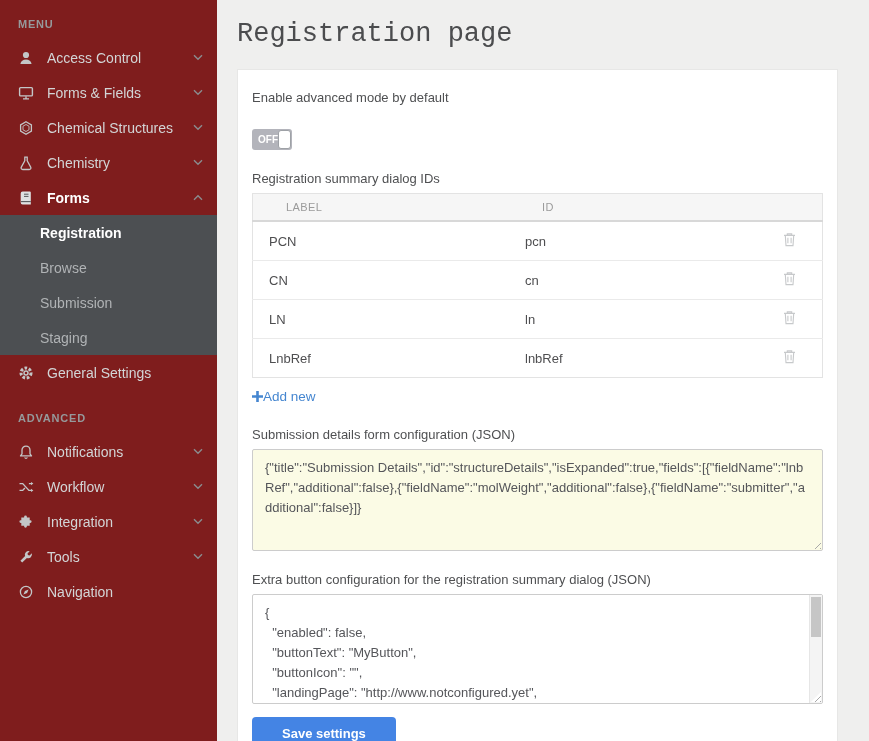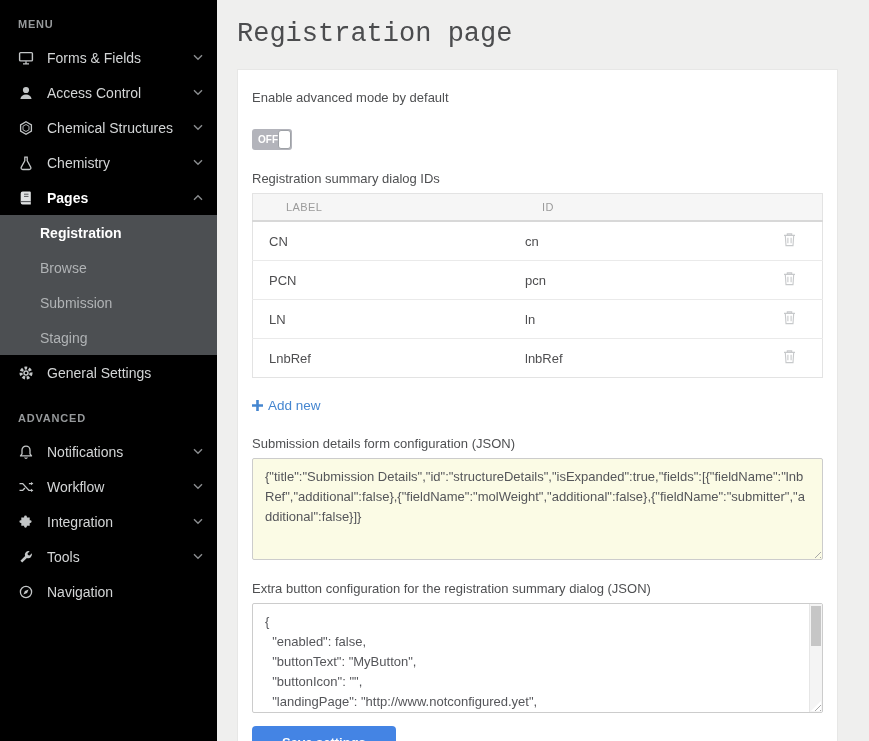--- a/index.html
+++ b/index.html
@@ -7,21 +7,21 @@
   body {
     font-family: "Liberation Sans", sans-serif;
     background: #efefee;
     color: #4e4e50;
   }
   .app { display: flex; width: 869px; height: 741px; }
 
   
   .sidebar {
     width: 217px; min-width: 217px; height: 100%;
-    background: #000000;
+    background: #7f1d1d;
     padding-top: 6px;
     overflow: hidden;
   }
   .side-header {
     font-size: 11px; font-weight: bold; letter-spacing: 0.8px;
     color: #96999b; padding: 12px 18px 10px 18px;
   }
   .side-header.advanced { padding-top: 22px; }
   .side-item {
     height: 35px; display: flex; align-items: center;
@@ -79,22 +79,22 @@
   table.ids-table td {
     font-size: 13px; color: #4e4e50; padding: 10px 16px;
     border-top: 1px solid #eaeaea;
   }
   table.ids-table tr:first-child td { border-top: none; }
   td.del-cell { text-align: center; padding: 10px 8px; }
   .trash-btn { background: none; border: none; cursor: pointer; padding: 0; line-height: 0; }
 
   
   .add-new {
-    display: inline-flex; align-items: center; gap: 5px;
-    color: #4586d0; font-size: 13.5px; margin-top: 20px; cursor: pointer;
+    display: inline-flex; align-items: center; 
+    color: #4586d0; font-size: 13.5px; margin-top: 11px; cursor: pointer;
   }
   .add-new .plus { display: inline-flex; line-height: 0; }
 
   
   .ta-wrap { position: relative; margin-top: 3px; }
   textarea.ta {
     display: block; width: 100%; border: 1px solid #cccccc; border-radius: 2px;
     font-family: "Liberation Sans", sans-serif; font-size: 13px; line-height: 20px;
     color: #55565a; padding: 8px 12px; resize: none; outline: none;
     overflow: hidden; overflow-wrap: break-word; word-break: break-all;
@@ -131,40 +131,40 @@
 <body>
 
 <div class="app">
 
   <aside class="sidebar">
     <div class="side-header">MENU</div>
 
     <div class="side-item">
       <span class="icon">
         <svg width="16" height="16" viewBox="0 0 16 16">
+            <circle cx="8" cy="5" r="3.1" fill="#c3c6c7"></circle>
+            <path d="M2.4 14c.4-3 2.7-4.6 5.6-4.6s5.2 1.6 5.6 4.6z" fill="#c3c6c7"></path>
+          </svg>
+      </span>
+      <span class="lbl">Access Control</span>
+      <span class="chev">
+          <svg width="10" height="7" viewBox="0 0 10 7">
+            <path d="M1 1.2l4 4 4-4" fill="none" stroke="#8a8d8f" stroke-width="1.4"></path>
+          </svg>
+        </span>
+    </div>
+
+    <div class="side-item">
+      <span class="icon">
+        <svg width="16" height="16" viewBox="0 0 16 16">
             <rect x="1.6" y="2.6" width="12.8" height="8.3" rx="1" fill="none" stroke="#c3c6c7" stroke-width="1.4"></rect>
             <path d="M8 11.2v2M5 13.9h6" stroke="#c3c6c7" stroke-width="1.3" fill="none"></path>
           </svg>
       </span>
       <span class="lbl">Forms &amp; Fields</span>
-      <span class="chev">
-          <svg width="10" height="7" viewBox="0 0 10 7">
-            <path d="M1 1.2l4 4 4-4" fill="none" stroke="#8a8d8f" stroke-width="1.4"></path>
-          </svg>
-        </span>
-    </div>
-
-    <div class="side-item">
-      <span class="icon">
-        <svg width="16" height="16" viewBox="0 0 16 16">
-            <circle cx="8" cy="5" r="3.1" fill="#c3c6c7"></circle>
-            <path d="M2.4 14c.4-3 2.7-4.6 5.6-4.6s5.2 1.6 5.6 4.6z" fill="#c3c6c7"></path>
-          </svg>
-      </span>
-      <span class="lbl">Access Control</span>
       <span class="chev">
           <svg width="10" height="7" viewBox="0 0 10 7">
             <path d="M1 1.2l4 4 4-4" fill="none" stroke="#8a8d8f" stroke-width="1.4"></path>
           </svg>
         </span>
     </div>
 
     <div class="side-item">
       <span class="icon">
         <svg width="16" height="16" viewBox="0 0 16 16">
@@ -195,21 +195,21 @@
     </div>
 
     <div class="side-item bold">
       <span class="icon">
         <svg width="16" height="16" viewBox="0 0 16 16">
             <path d="M4.6 1.6h7.2a1 1 0 011 1v11.8H4.6A1.9 1.9 0 012.7 12.5V3.5a1.9 1.9 0 011.9-1.9z" fill="#dfe1e2"></path>
             <path d="M3 11.6h9.8" stroke="#56585b" stroke-width="1.1"></path>
             <path d="M6 4.2h4.5M6 6.4h4.5" stroke="#56585b" stroke-width="1"></path>
           </svg>
       </span>
-      <span class="lbl">Pages</span>
+      <span class="lbl">Forms</span>
       <span class="chev">
           <svg width="10" height="7" viewBox="0 0 10 7">
             <path d="M1 5.8l4-4 4 4" fill="none" stroke="#8a8d8f" stroke-width="1.4"></path>
           </svg>
         </span>
     </div>
 
     <div class="submenu">
       <div class="sub-item active">Registration</div>
       <div class="sub-item">Browse</div>
@@ -313,29 +313,29 @@
       <table class="ids-table">
         <thead>
           <tr>
             <th class="col-label">LABEL</th>
             <th>ID</th>
             <th class="col-del"></th>
           </tr>
         </thead>
         <tbody>
           <tr>
-            <td>CN</td>
-            <td>cn</td>
+            <td>PCN</td>
+            <td>pcn</td>
             <td class="del-cell"><button class="trash-btn"><svg width="13" height="15" viewBox="0 0 13 15">
                     <path d="M1 3.4h11M4.3 3.4V1.9h4.4v1.5M2.3 3.4l.7 10.2h7l.7-10.2M4.9 5.8v5.4M8.1 5.8v5.4" fill="none" stroke="#c7c9cb" stroke-width="1.1"></path>
                   </svg></button></td>
           </tr>
           <tr>
-            <td>PCN</td>
-            <td>pcn</td>
+            <td>CN</td>
+            <td>cn</td>
             <td class="del-cell"><button class="trash-btn"><svg width="13" height="15" viewBox="0 0 13 15">
                     <path d="M1 3.4h11M4.3 3.4V1.9h4.4v1.5M2.3 3.4l.7 10.2h7l.7-10.2M4.9 5.8v5.4M8.1 5.8v5.4" fill="none" stroke="#c7c9cb" stroke-width="1.1"></path>
                   </svg></button></td>
           </tr>
           <tr>
             <td>LN</td>
             <td>ln</td>
             <td class="del-cell"><button class="trash-btn"><svg width="13" height="15" viewBox="0 0 13 15">
                     <path d="M1 3.4h11M4.3 3.4V1.9h4.4v1.5M2.3 3.4l.7 10.2h7l.7-10.2M4.9 5.8v5.4M8.1 5.8v5.4" fill="none" stroke="#c7c9cb" stroke-width="1.1"></path>
                   </svg></button></td>

